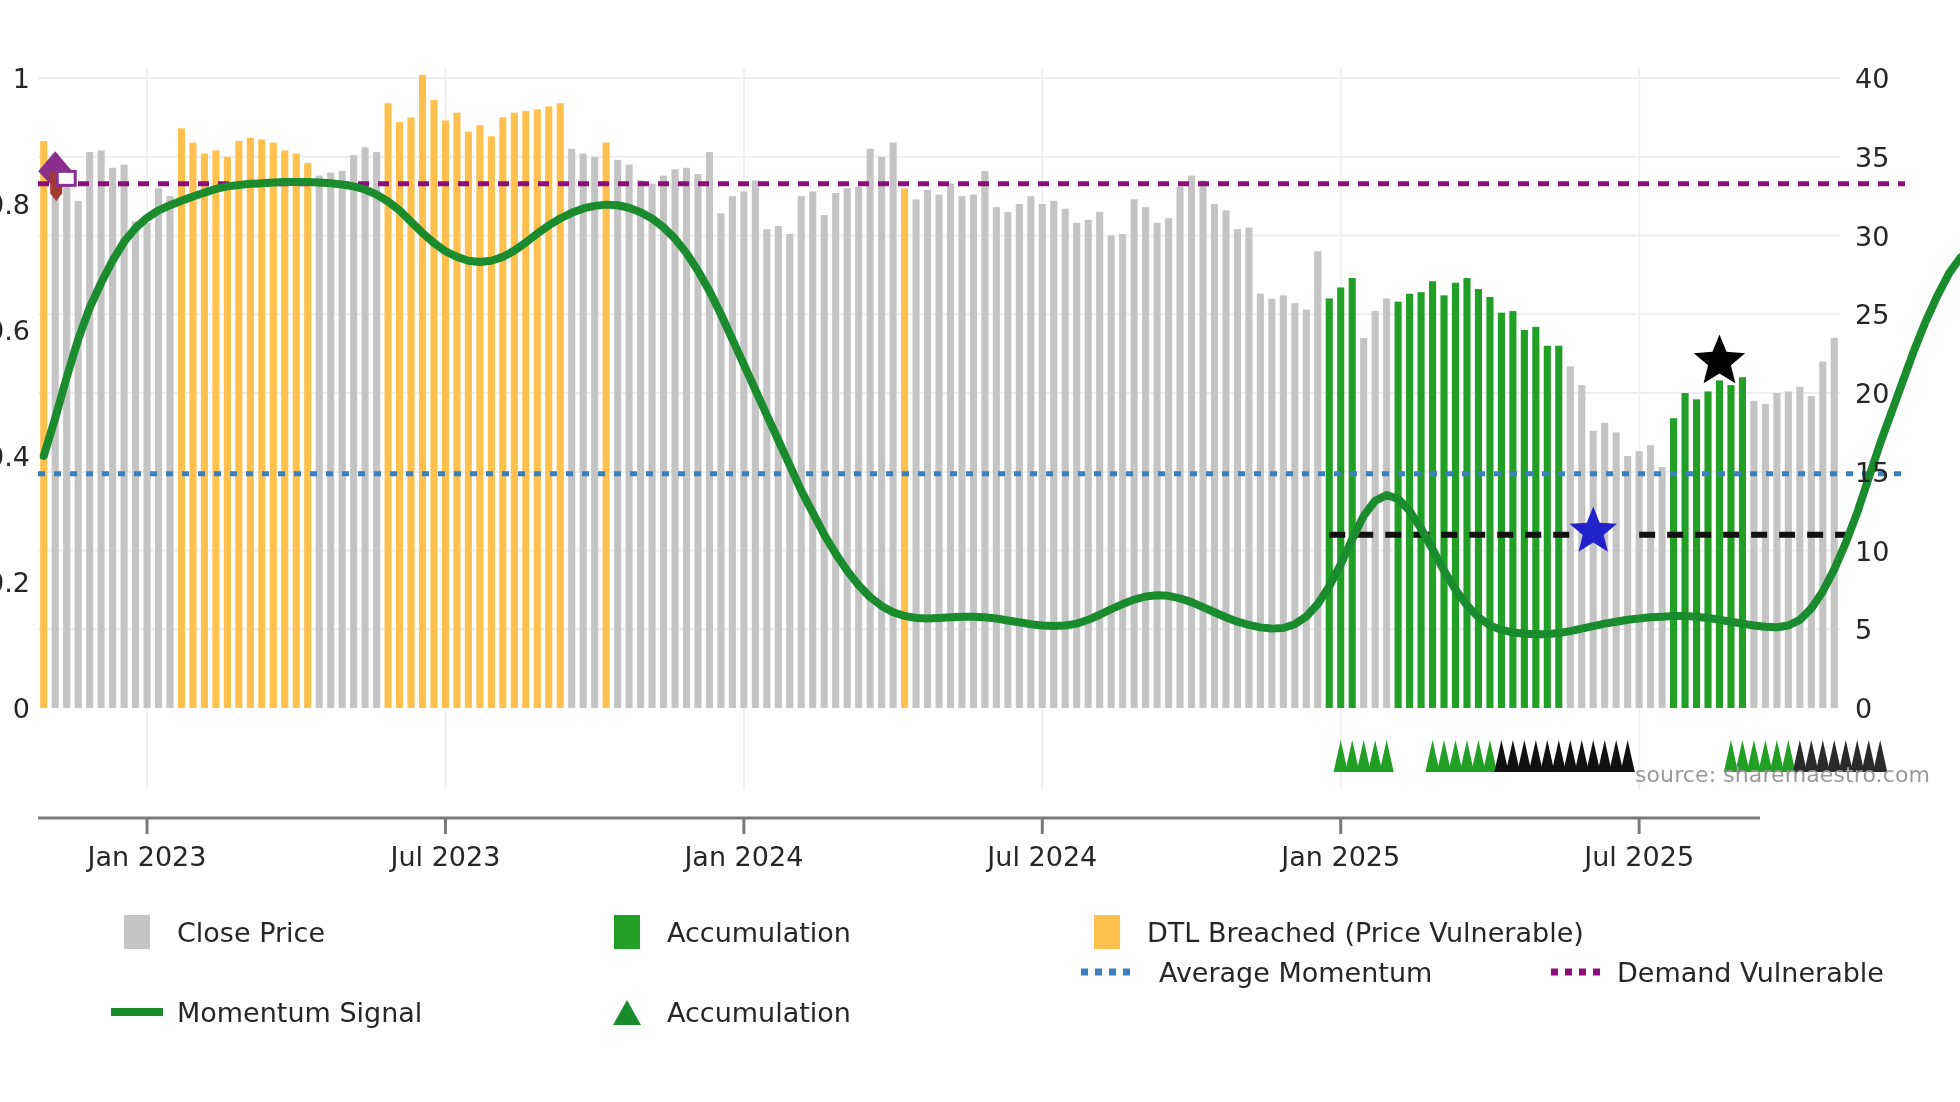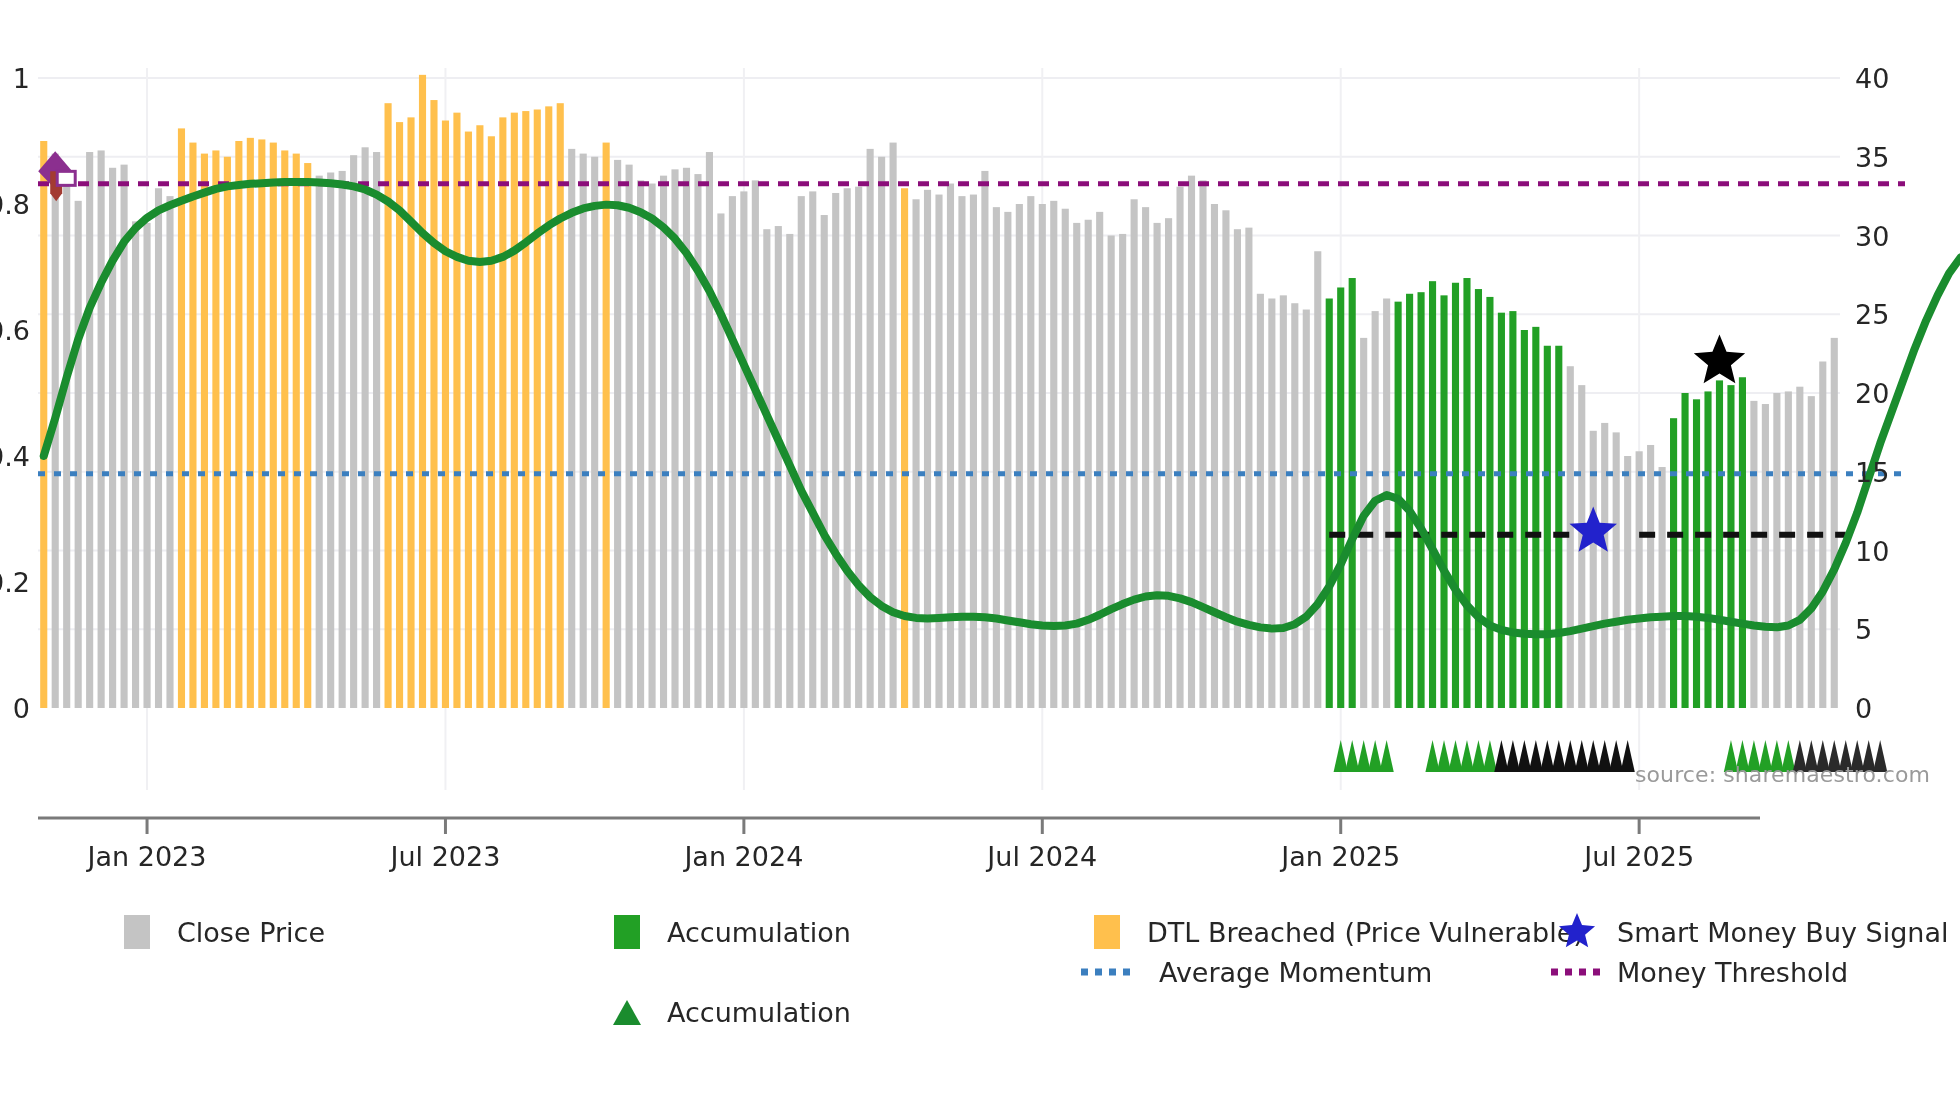--- a/index.html
+++ b/index.html
@@ -361,43 +361,43 @@
           <span class="sq" style="background:#22a025;width:26px;height:34px;"></span>
         </span>
         <span class="lg-label">Accumulation</span>
       </div>
       <div class="legend-item" style="left: 1075px; top: 0px;">
         <span class="swatch">
           <span class="sq" style="background:#ffc04d;width:26px;height:34px;"></span>
         </span>
         <span class="lg-label">DTL Breached (Price Vulnerable)</span>
       </div>
-      <div class="legend-item" style="left: 1545px; top: 0px;">
-        <span class="swatch">
-          <svg width="40" height="38" viewBox="0 0 40 38">
-            <polygon points="20.00,0.00 25.00,12.12 38.07,13.13 28.08,21.63 31.17,34.37 20.00,27.50 8.83,34.37 11.92,21.63 1.93,13.13 15.00,12.12" fill="#2222cc"></polygon>
-          </svg>
-        </span>
-        <span class="lg-label">Smart Money Buy Signal</span>
-      </div>
       <div class="legend-item" style="left: 1075px; top: 40px; gap: 12px;">
         <span class="swatch">
           <svg width="56" height="18" viewBox="0 0 56 18">
             <line x1="2" y1="9" x2="54" y2="9" stroke="#3b7fbf" stroke-width="7" stroke-dasharray="7 7"></line>
           </svg>
         </span>
         <span class="lg-label">Average Momentum</span>
       </div>
       <div class="legend-item" style="left: 1545px; top: 40px;">
         <span class="swatch">
           <svg width="56" height="18" viewBox="0 0 56 18">
             <line x1="2" y1="9" x2="54" y2="9" stroke="#8b0e7a" stroke-width="7" stroke-dasharray="7 7"></line>
           </svg>
         </span>
-        <span class="lg-label">Money Threshold</span>
+        <span class="lg-label">Demand Vulnerable</span>
+      </div>
+      <div class="legend-item" style="left: 105px; top: 80px;">
+        <span class="swatch">
+          <svg width="56" height="18" viewBox="0 0 56 18">
+            <line x1="2" y1="9" x2="54" y2="9" stroke="#1a8c2e" stroke-width="8"></line>
+          </svg>
+        </span>
+        <span class="lg-label">Momentum Signal</span>
       </div>
       <div class="legend-item" style="left: 595px; top: 80px;">
         <span class="swatch">
           <svg width="40" height="34" viewBox="0 0 40 34">
             <polygon points="20,5 34,30 6,30" fill="#1a8c2e"></polygon>
           </svg>
         </span>
         <span class="lg-label">Accumulation</span>
       </div>
     </div>

